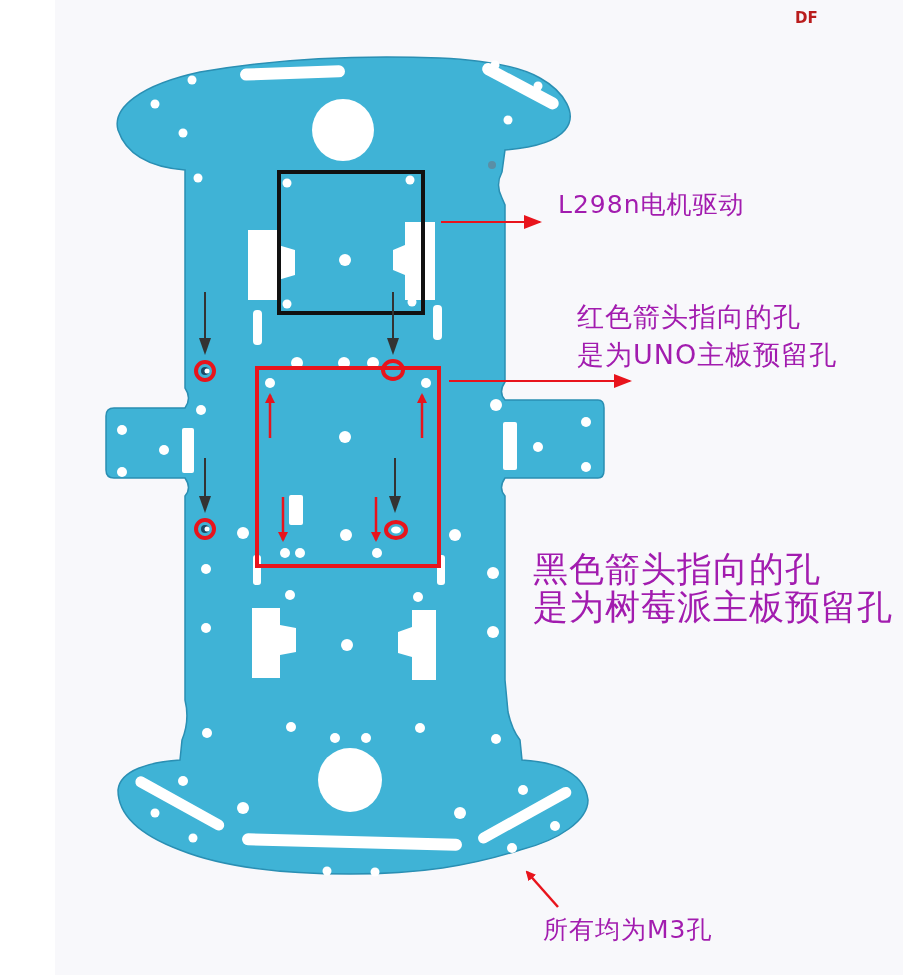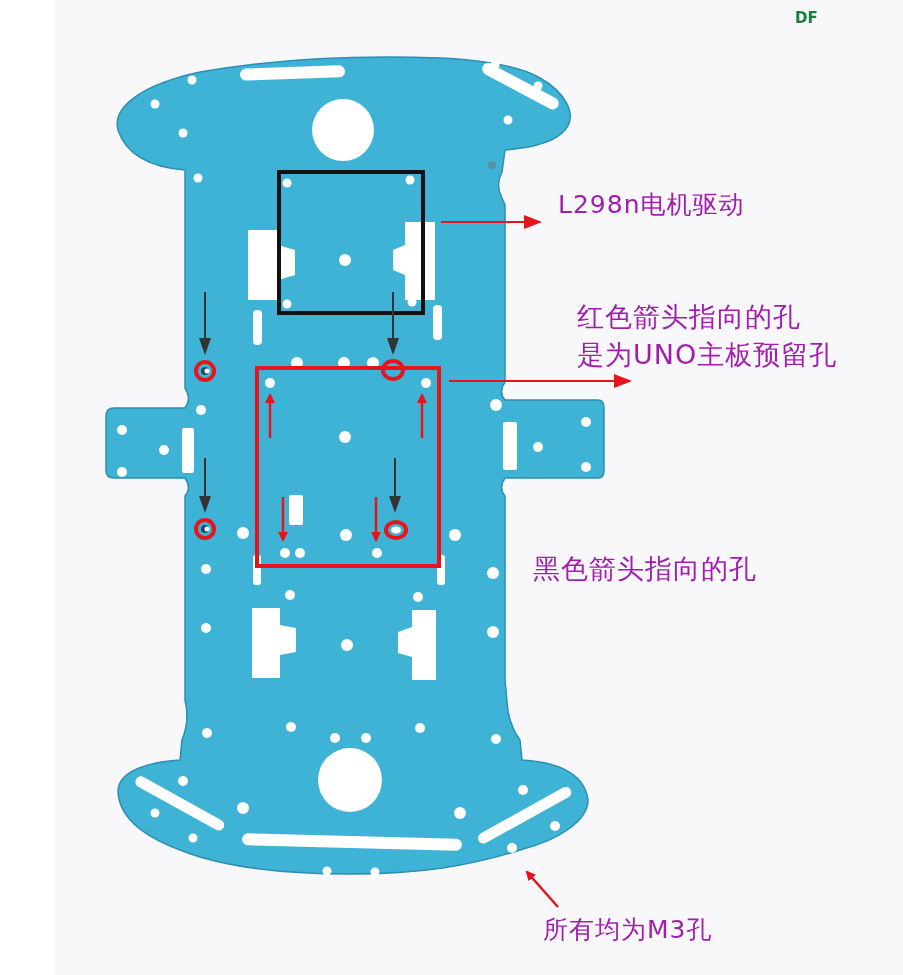--- a/index.html
+++ b/index.html
@@ -5,30 +5,30 @@
     html, body { margin: 0; padding: 0; }
     body {
       width: 903px; height: 975px; position: relative; overflow: hidden;
       background: #ffffff;
       font-family: "DejaVu Sans", "Liberation Sans", sans-serif;
     }
     .bg-left { position: absolute; left: 0; top: 0; width: 55px; height: 975px; background: #ffffff; }
     .bg-main { position: absolute; left: 55px; top: 0; width: 848px; height: 975px; background: #f8f8fb; }
     .watermark {
       position: absolute; left: 795px; top: 9px; font-size: 15px; font-weight: bold;
-      color: #15803d; letter-spacing: 0px;
+      color: #b91c1c; letter-spacing: 0px;
     }
     svg.diagram { position: absolute; left: 0; top: 0; }
     .label {
       position: absolute; color: #a21caf; font-size: 25px; line-height: 34px;
       white-space: nowrap; letter-spacing: 1px;
     }
     .label-l298 { left: 558px; top: 188px; font-size: 25px; line-height: 34px; }
     .label-uno { left: 533px; top: 298px; font-size: 27px; line-height: 38px; margin-left: 44px; }
-    .label-rpi { left: 533px; top: 550px; font-size: 27px; line-height: 38px; }
+    .label-rpi { left: 533px; top: 550px; font-size: 35px; line-height: 38px; }
     .label-m3 { left: 543px; top: 913px; font-size: 25px; line-height: 34px; }
     .label div { display: block; }
   </style>
 </head>
 <body>
 
 <div class="bg-left"></div>
 <div class="bg-main"></div>
 
 <svg class="diagram" width="903" height="975" viewBox="0 0 903 975" xmlns="http://www.w3.org/2000/svg">
@@ -237,17 +237,18 @@
   <div>L298n电机驱动</div>
 </div>
 
 <div class="label label-uno">
   <div>红色箭头指向的孔</div>
   <div>是为UNO主板预留孔</div>
 </div>
 
 <div class="label label-rpi">
   <div>黑色箭头指向的孔</div>
+  <div>是为树莓派主板预留孔</div>
 </div>
 
 <div class="label label-m3">
   <div>所有均为M3孔</div>
 </div>
 
 </body></html>

